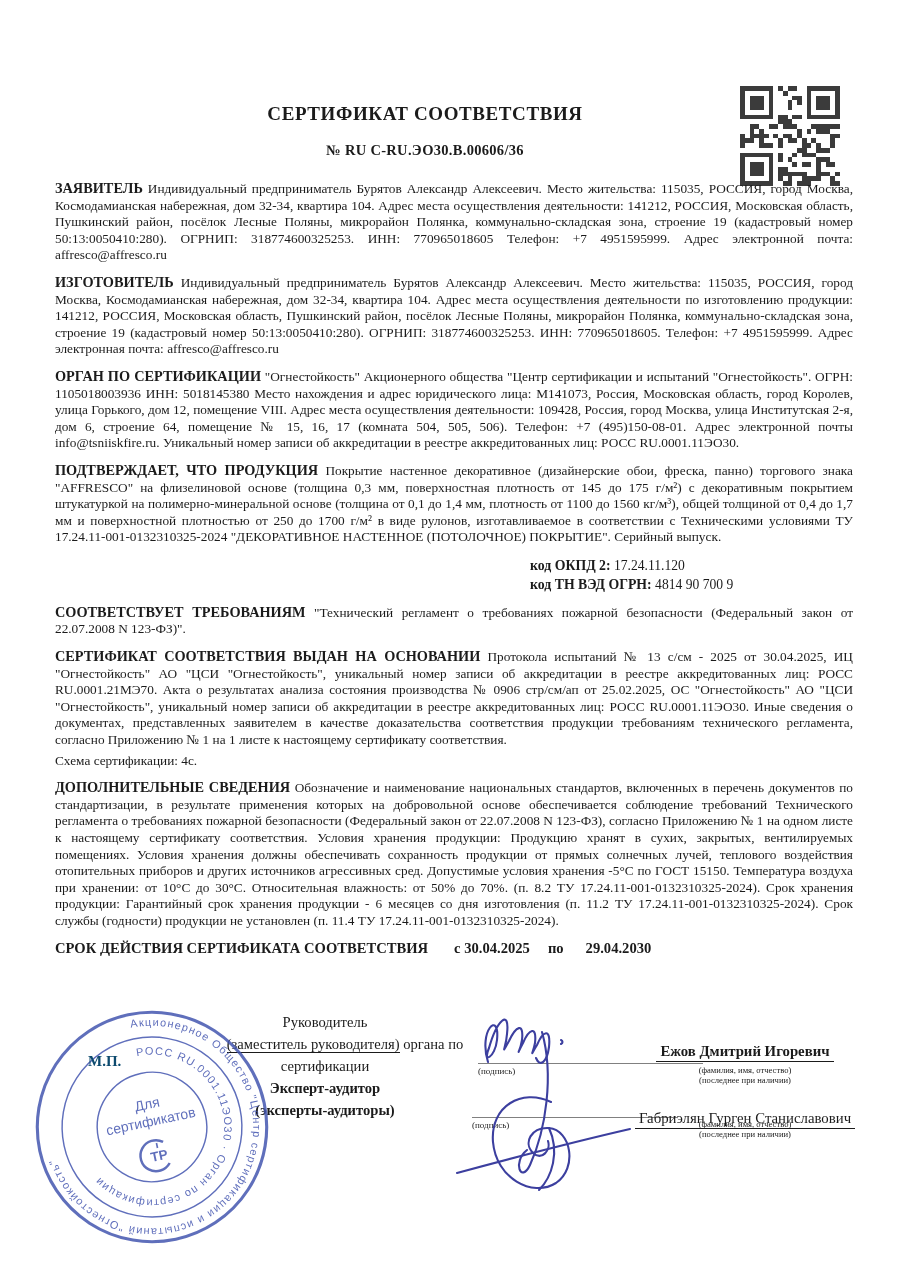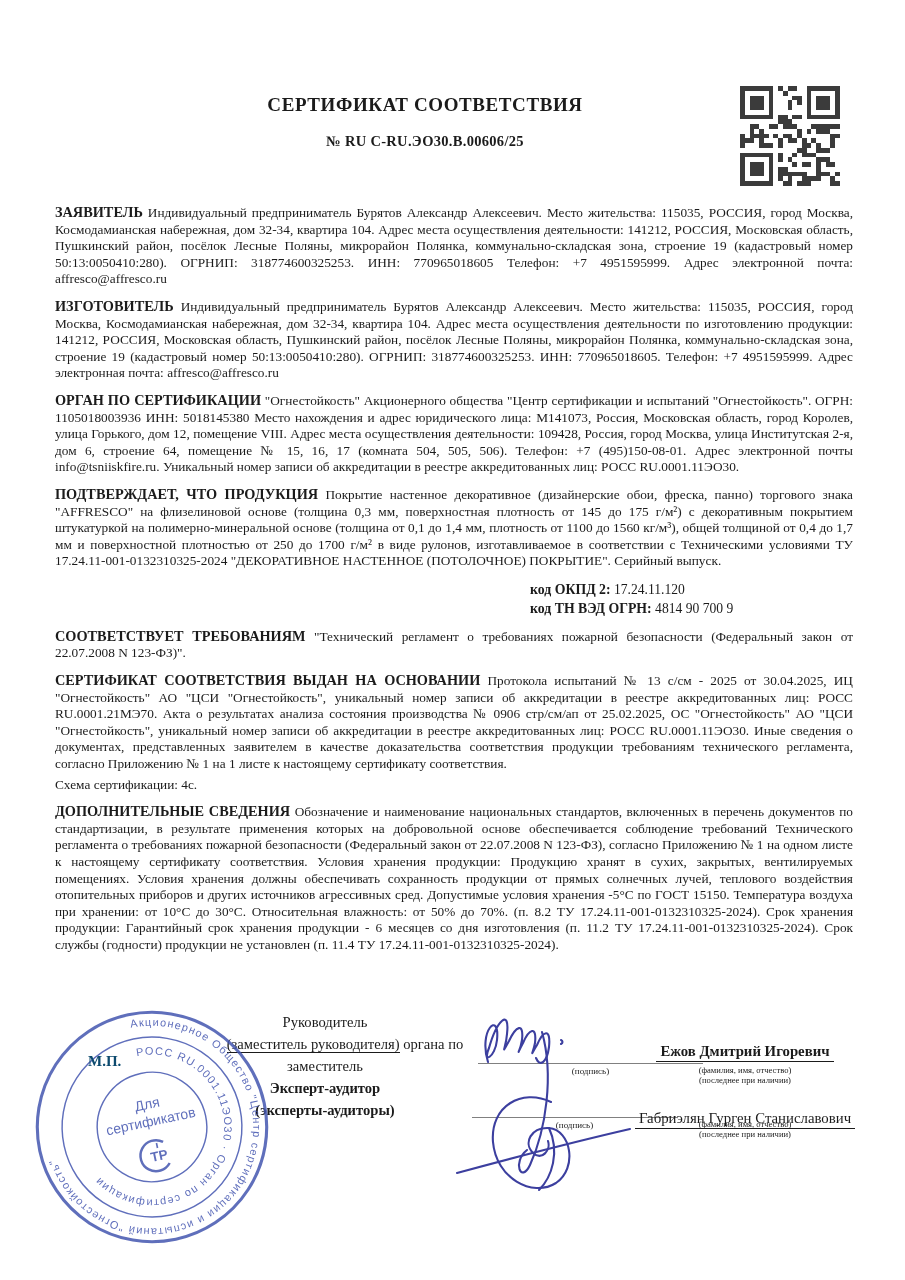--- a/index.html
+++ b/index.html
@@ -4,30 +4,30 @@
 <style>
   html,body{margin:0;padding:0;}
   body{
     width:905px;height:1280px;background:#ffffff;
     font-family:"Liberation Serif","DejaVu Serif",serif;
     color:#1b1b1b;position:relative;overflow:hidden;
   }
   .page{position:absolute;inset:0;}
 
   
-  .header{position:absolute;left:105px;top:94px;width:640px;text-align:center;}
+  .header{position:absolute;left:105px;top:103px;width:640px;text-align:center;}
   .title{font-size:19px;font-weight:bold;letter-spacing:.6px;}
   .subtitle{font-size:14.5px;font-weight:bold;margin-top:7px;}
   .certnum{font-size:14.5px;font-weight:bold;margin-top:17px;letter-spacing:.3px;}
 
   .qr{position:absolute;left:740px;top:86px;width:100px;height:100px;}
   .qr svg{width:100%;height:100%;shape-rendering:crispEdges;}
 
   
-  .content{position:absolute;left:55px;right:52px;top:204px;}
+  .content{position:absolute;left:55px;right:52px;top:180px;}
   .para{font-size:13.3px;line-height:16.6px;text-align:justify;margin:0 0 10px 0;}
   .lbl{font-size:14.3px;font-weight:bold;}
   .codes{margin:2px 0 10px 475px;font-size:13.6px;line-height:19px;}
   .codes b{font-size:13.8px;}
   .scheme{font-size:13.3px;line-height:16.6px;margin:-6px 0 10px 0;}
   .validity{margin-top:6px;font-size:14.6px;font-weight:bold;white-space:nowrap;}
   .validity .gap1{display:inline-block;width:26px;}
   .validity .gap2{display:inline-block;width:18px;}
   .validity .gap3{display:inline-block;width:22px;}
 
@@ -36,21 +36,21 @@
   .roles{position:absolute;left:140px;top:6px;width:370px;text-align:center;
          font-size:14.6px;font-weight:normal;line-height:22px;}
   .roles .u{border-bottom:1.4px solid #1b1b1b;margin-left:40px;}
   .expert-roles{position:absolute;left:140px;top:72px;width:370px;text-align:center;
          font-size:14.6px;font-weight:bold;line-height:22px;}
   .mp{position:absolute;left:88px;top:48px;font-size:15px;font-weight:bold;color:#0c4a6e;z-index:3;}
 
   .sigline{position:absolute;height:0;border-top:1.4px solid #808080;}
   .sigline1{left:478px;top:58px;width:225px;}
   .sigline2{left:472px;top:112px;width:205px;}
-  .sigcap{position:absolute;font-size:9px;color:#222;text-align:center;}
+  .sigcap{position:absolute;font-size:9px;color:#222;}
   .sigcap1{left:478px;top:61px;width:225px;}
   .sigcap2{left:472px;top:115px;width:205px;}
 
   .name{position:absolute;font-size:14.8px;text-align:center;}
   .name .nline{display:inline-block;border-bottom:1.4px solid #1b1b1b;padding:0 4px 1px 4px;}
   .name1{left:630px;top:38px;width:230px;font-weight:bold;}
   .name2{left:610px;top:105px;width:270px;}
   .namecaps{position:absolute;font-size:8.6px;line-height:10.4px;text-align:center;color:#222;}
   .namecaps1{left:630px;top:60px;width:230px;}
   .namecaps2{left:610px;top:114px;width:270px;}
@@ -67,21 +67,21 @@
   .handsig{position:absolute;left:430px;top:-5px;width:270px;height:240px;z-index:4;}
   .handsig path{fill:none;stroke:#3c3f9f;stroke-width:2.1;stroke-linecap:round;stroke-linejoin:round;}
 </style>
 </head>
 <body>
 
 <div class="page">
 
   <div class="header">
     <div class="title">СЕРТИФИКАТ СООТВЕТСТВИЯ</div>
-    <div class="certnum">№ RU С-RU.ЭО30.В.00606/25</div>
+    <div class="certnum">№ RU С-RU.ЭО30.В.00606/36</div>
   </div>
 
   <div class="qr">
     <svg id="qr" viewBox="0 0 21 21" xmlns="http://www.w3.org/2000/svg">
         <rect x="8" y="0" width="1" height="1" fill="#3b3b3b"></rect>
         <rect x="10" y="0" width="1" height="1" fill="#3b3b3b"></rect>
         <rect x="11" y="0" width="1" height="1" fill="#3b3b3b"></rect>
         <rect x="9" y="1" width="1" height="1" fill="#3b3b3b"></rect>
         <rect x="11" y="2" width="1" height="1" fill="#3b3b3b"></rect>
         <rect x="12" y="2" width="1" height="1" fill="#3b3b3b"></rect>
@@ -220,20 +220,23 @@
       <div><b>код ТН ВЭД ОГРН:</b> <span>4814 90 700 9</span></div>
     </div>
 
     <p class="para"><b class="lbl">СООТВЕТСТВУЕТ ТРЕБОВАНИЯМ</b> <span>"Технический регламент о требованиях пожарной безопасности (Федеральный закон от 22.07.2008 N 123-ФЗ)".</span></p>
 
     <p class="para"><b class="lbl">СЕРТИФИКАТ СООТВЕТСТВИЯ ВЫДАН НА ОСНОВАНИИ</b> <span>Протокола испытаний № 13 с/см - 2025 от 30.04.2025, ИЦ "Огнестойкость" АО "ЦСИ "Огнестойкость", уникальный номер записи об аккредитации в реестре аккредитованных лиц: РОСС RU.0001.21МЭ70. Акта о результатах анализа состояния производства № 0906 стр/см/ап от 25.02.2025, ОС "Огнестойкость" АО "ЦСИ "Огнестойкость", уникальный номер записи об аккредитации в реестре аккредитованных лиц: РОСС RU.0001.11ЭО30. Иные сведения о документах, представленных заявителем в качестве доказательства соответствия продукции требованиям технического регламента, согласно Приложению № 1 на 1 листе к настоящему сертификату соответствия.</span></p>
     <div class="scheme">Схема сертификации: 4с.</div>
 
     <p class="para"><b class="lbl">ДОПОЛНИТЕЛЬНЫЕ СВЕДЕНИЯ</b> <span>Обозначение и наименование национальных стандартов, включенных в перечень документов по стандартизации, в результате применения которых на добровольной основе обеспечивается соблюдение требований Технического регламента о требованиях пожарной безопасности (Федеральный закон от 22.07.2008 N 123-ФЗ), согласно Приложению № 1 на одном листе к настоящему сертификату соответствия. Условия хранения продукции: Продукцию хранят в сухих, закрытых, вентилируемых помещениях. Условия хранения должны обеспечивать сохранность продукции от прямых солнечных лучей, теплового воздействия отопительных приборов и других источников агрессивных сред. Допустимые условия хранения -5°С по ГОСТ 15150. Температура воздуха при хранении: от 10°С до 30°С. Относительная влажность: от 50% до 70%. (п. 8.2 ТУ 17.24.11-001-0132310325-2024). Срок хранения продукции: Гарантийный срок хранения продукции - 6 месяцев со дня изготовления (п. 11.2 ТУ 17.24.11-001-0132310325-2024). Срок службы (годности) продукции не установлен (п. 11.4 ТУ 17.24.11-001-0132310325-2024).</span></p>
 
+    <div class="validity">
+      <span>СРОК ДЕЙСТВИЯ СЕРТИФИКАТА СООТВЕТСТВИЯ</span><span class="gap1"></span><span>с</span> <span>30.04.2025</span><span class="gap2"></span><span>по</span><span class="gap3"></span><span>29.04.2030</span>
+    </div>
   </div>
 
   <div class="sig-block">
 
     <svg class="stamp" viewBox="0 0 240 240" xmlns="http://www.w3.org/2000/svg">
       <g transform="rotate(-12 120 120)">
         <circle cx="120" cy="120" r="111" fill="none" stroke="#4456b0" stroke-width="3"></circle>
         <circle cx="120" cy="120" r="87" fill="none" stroke="#4456b0" stroke-width="1.4"></circle>
         <circle cx="120" cy="120" r="53" fill="none" stroke="#4456b0" stroke-width="1.4"></circle>
         <defs>
@@ -250,21 +253,21 @@
           <line x1="121" y1="136" x2="121" y2="141" stroke="#4456b0" stroke-width="1.6"></line>
         </g>
       </g>
     </svg>
 
     <div class="mp">М.П.</div>
 
     <div class="roles">
       <div>Руководитель</div>
       <div><span class="u">(заместитель руководителя)</span><span> органа по</span></div>
-      <div>заместитель</div>
+      <div>сертификации</div>
     </div>
 
     <div class="expert-roles">
       <div>Эксперт-аудитор</div>
       <div>(эксперты-аудиторы)</div>
     </div>
 
     <div class="sigline sigline1"></div>
     <div class="sigcap sigcap1">(подпись)</div>
     <div class="name name1"><span class="nline">Ежов Дмитрий Игоревич</span></div>

